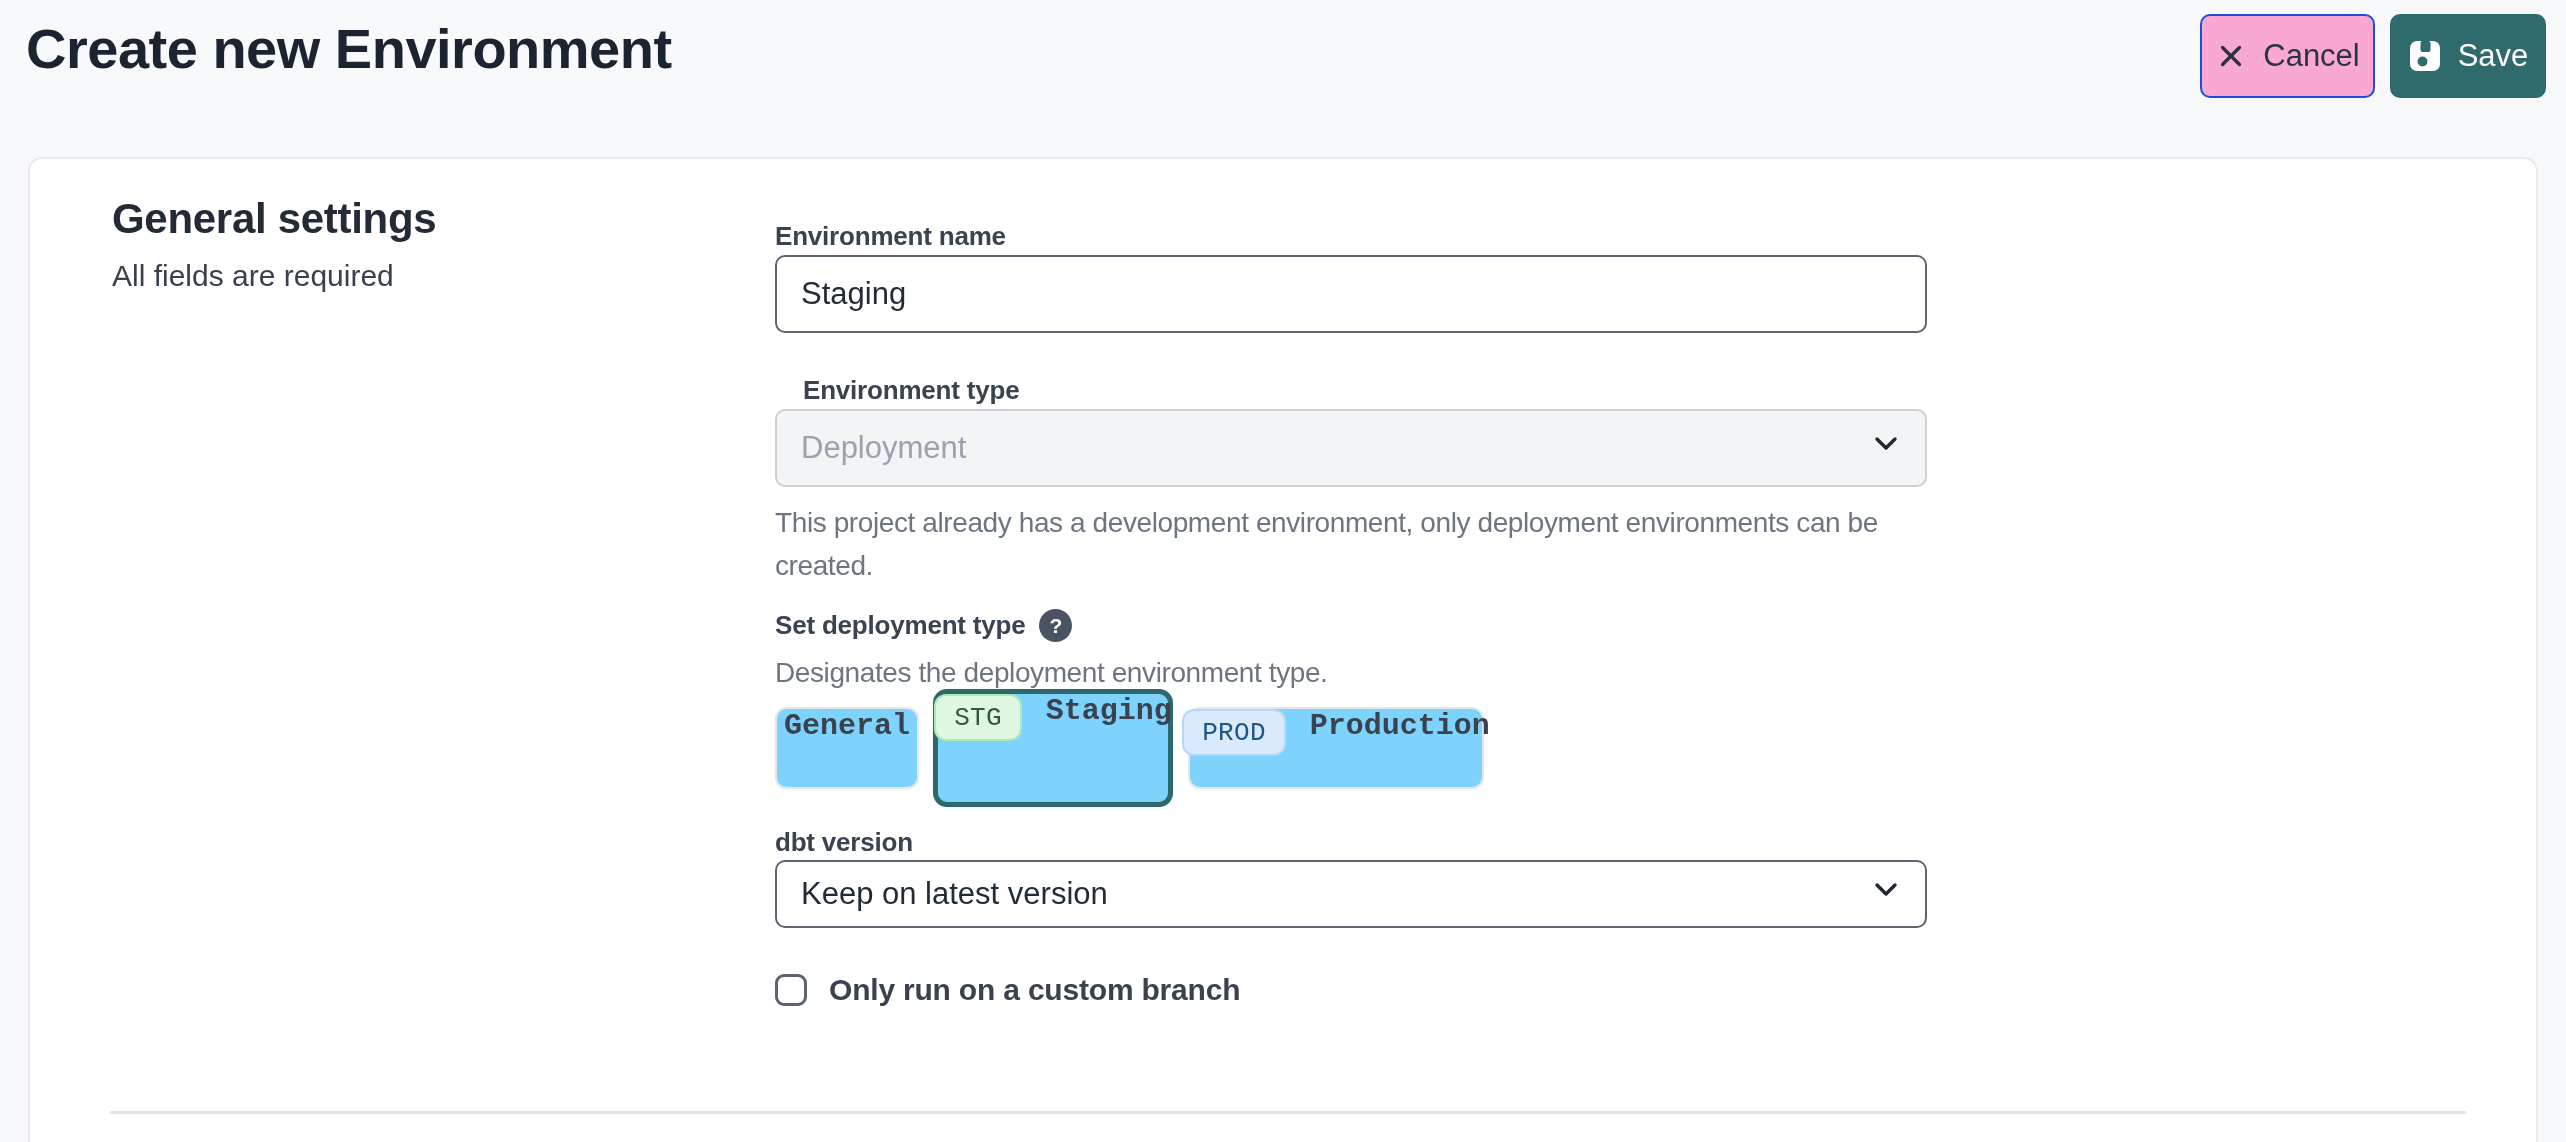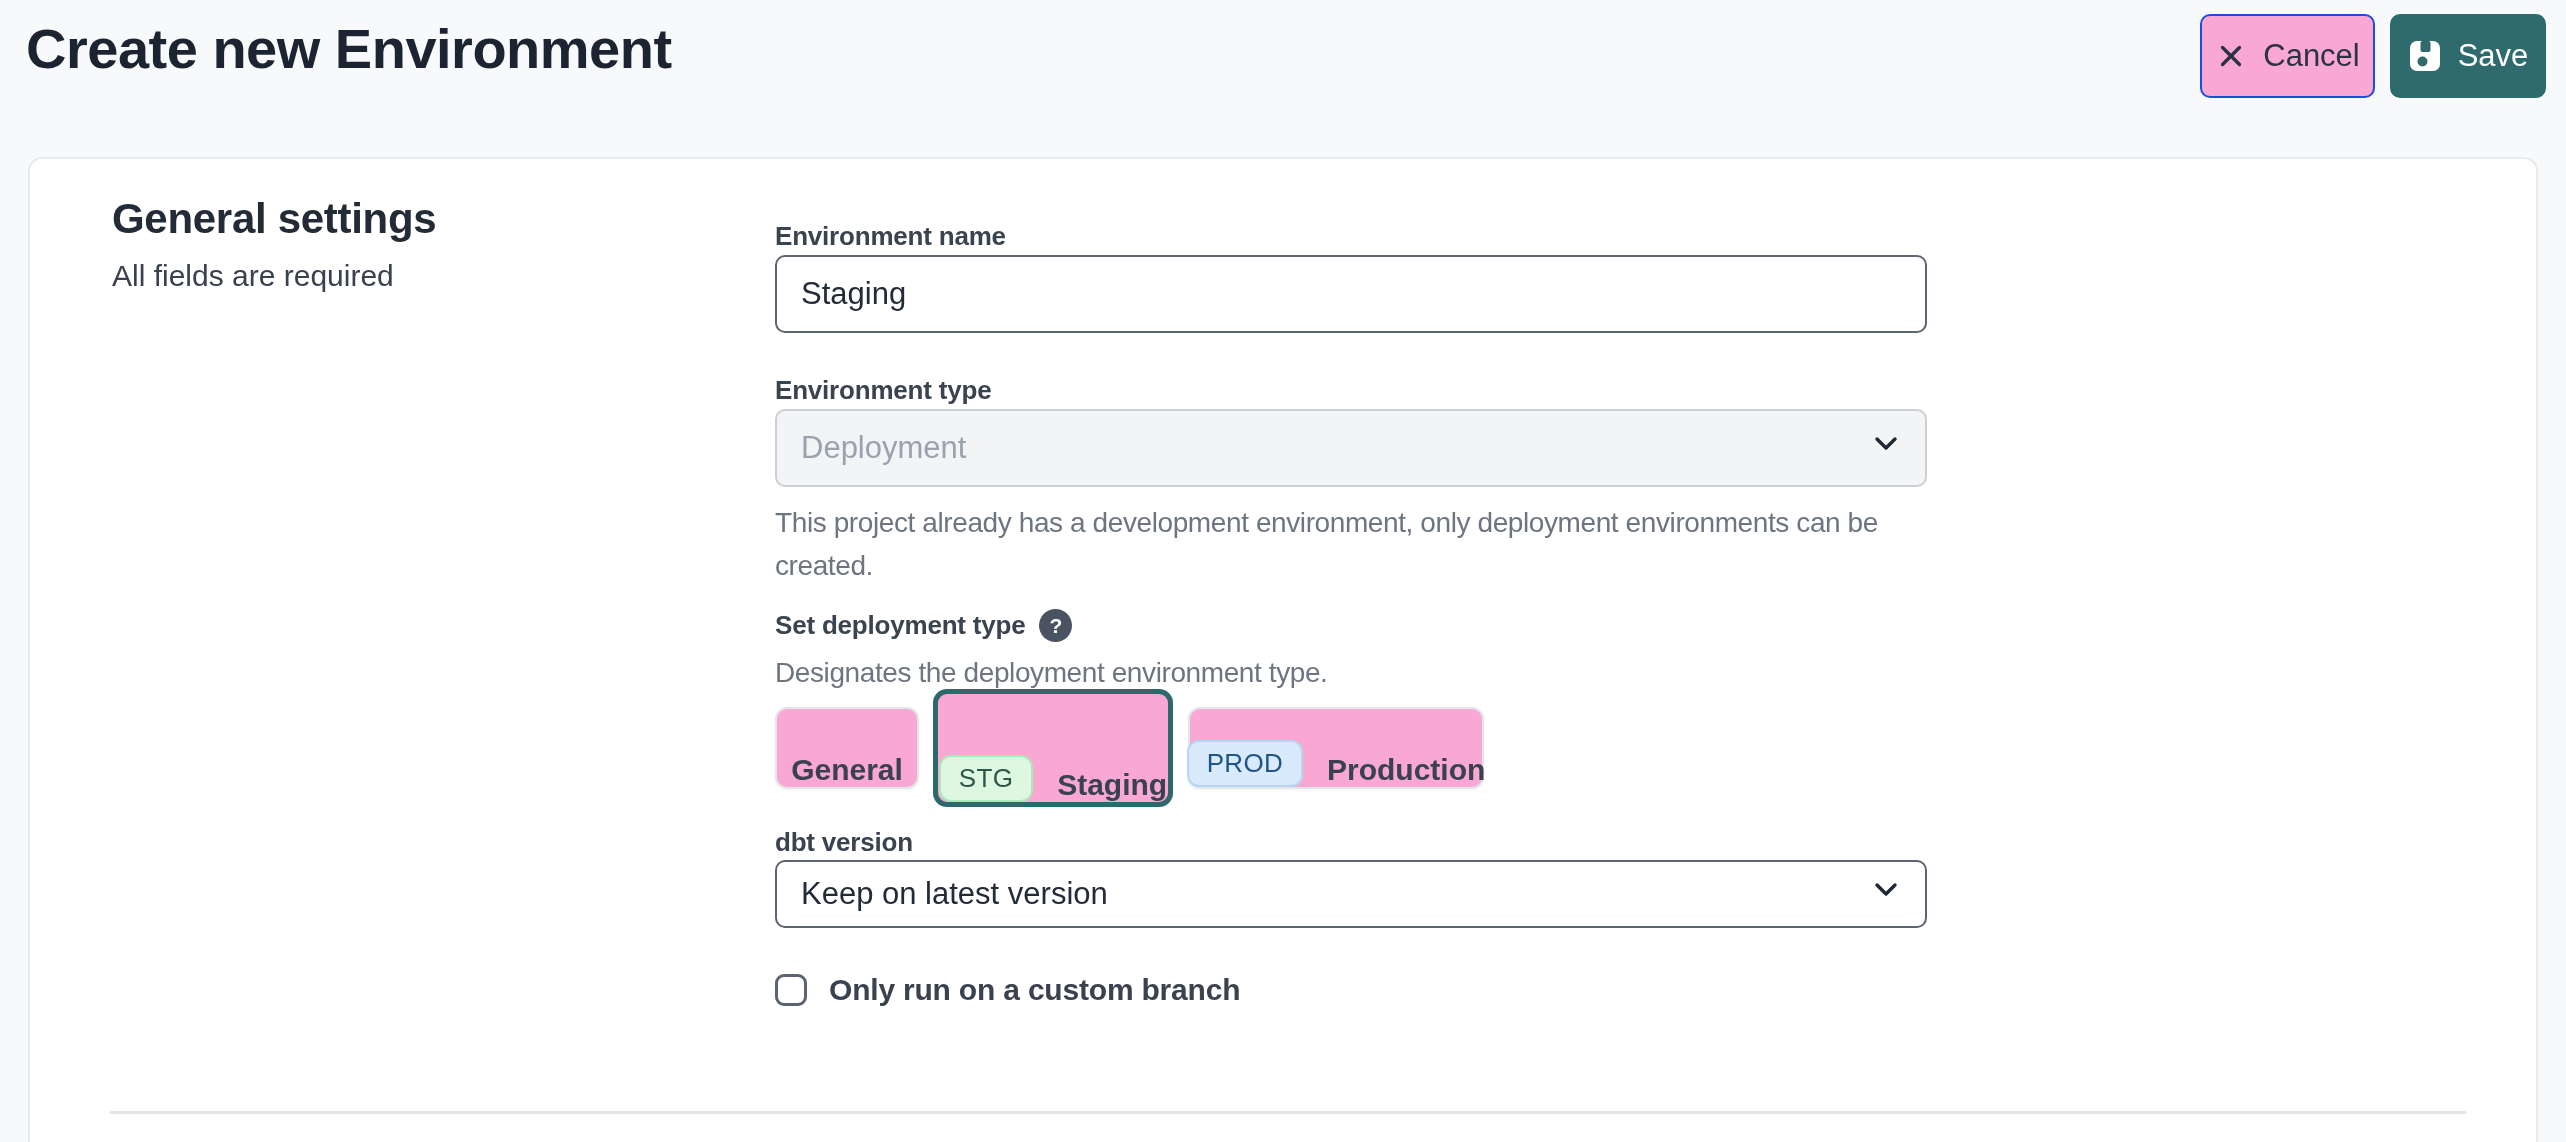--- a/index.html
+++ b/index.html
@@ -79,24 +79,25 @@
   }
   .help-circle {
     width: 33px; height: 33px; border-radius: 50%; background: #4a5361;
     color: #ffffff; font-size: 21px; font-weight: 700;
     display: flex; align-items: center; justify-content: center; cursor: pointer;
   }
 
   
   .option-row { position: absolute; left: 745px; top: 543px; height: 92px; display: flex; align-items: center; }
   .opt-btn {
-    height: 82px; background: #f9a8d4; border: 2px solid #e4e6e9; border-radius: 12px;
-    display: flex; align-items: flex-end; justify-content: center; gap: 24px;
+    height: 82px; background: #7dd3fc; border: 2px solid #e4e6e9; border-radius: 12px;
+    display: flex; align-items: flex-start; justify-content: center; gap: 24px;
     font-size: 30px; font-weight: 700; color: #3a4250; cursor: pointer;
     box-shadow: 0 1px 3px rgba(20,30,40,0.05);
+    font-family: Liberation Mono, monospace;
   }
   .opt-general { width: 144px; margin-right: 14px; }
   .opt-staging {
     width: 240px; height: 118px; margin-right: 15px;
     border: 5px solid #2c686c; border-radius: 14px;
   }
   .opt-production { width: 296px; }
   .badge {
     height: 47px; border-radius: 12px; border: 2px solid;
     display: flex; align-items: center; justify-content: center;
@@ -148,21 +149,21 @@
 </div>
 
 <div class="card">
 
   <div class="section-title">General settings</div>
   <div class="section-subtitle">All fields are required</div>
 
   <label class="form-label" style="top: 62px; text-align: center;">Environment name</label>
   <input class="text-input" style="top: 96px;" type="text" value="Staging">
 
-  <label class="form-label" style="top: 216px;">Environment type</label>
+  <label class="form-label" style="top: 216px; margin-left: 28px;">Environment type</label>
   <div class="select select-disabled" style="top: 250px;" aria-disabled="true">
     <span>Deployment</span>
     <span class="chevron">
       <svg width="34" height="34" viewBox="0 0 34 34">
         <polyline points="8,12 17,21 26,12" fill="none" stroke="#1f2835" stroke-width="3.4" stroke-linecap="round" stroke-linejoin="round"></polyline>
       </svg>
     </span>
   </div>
   <div class="helper-text" style="top: 342px;">This project already has a development environment, only deployment environments can be created.</div>
 

